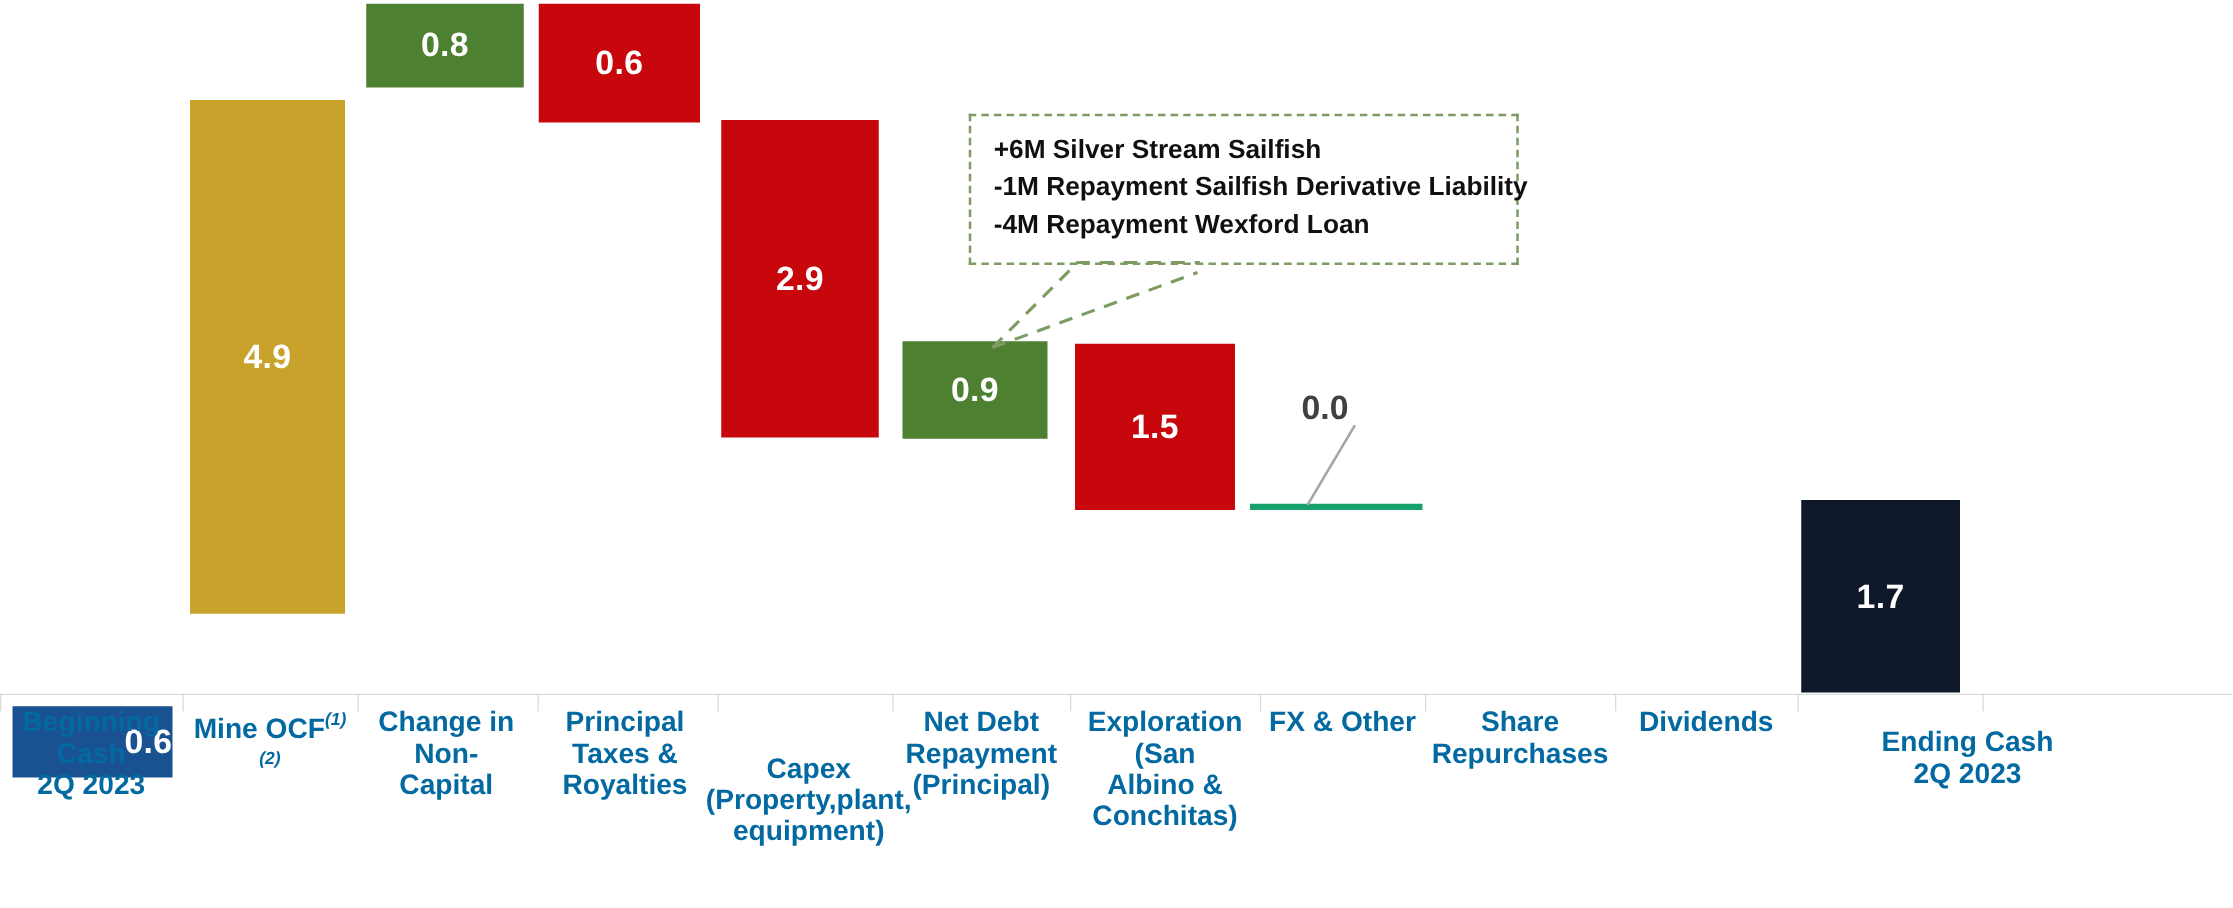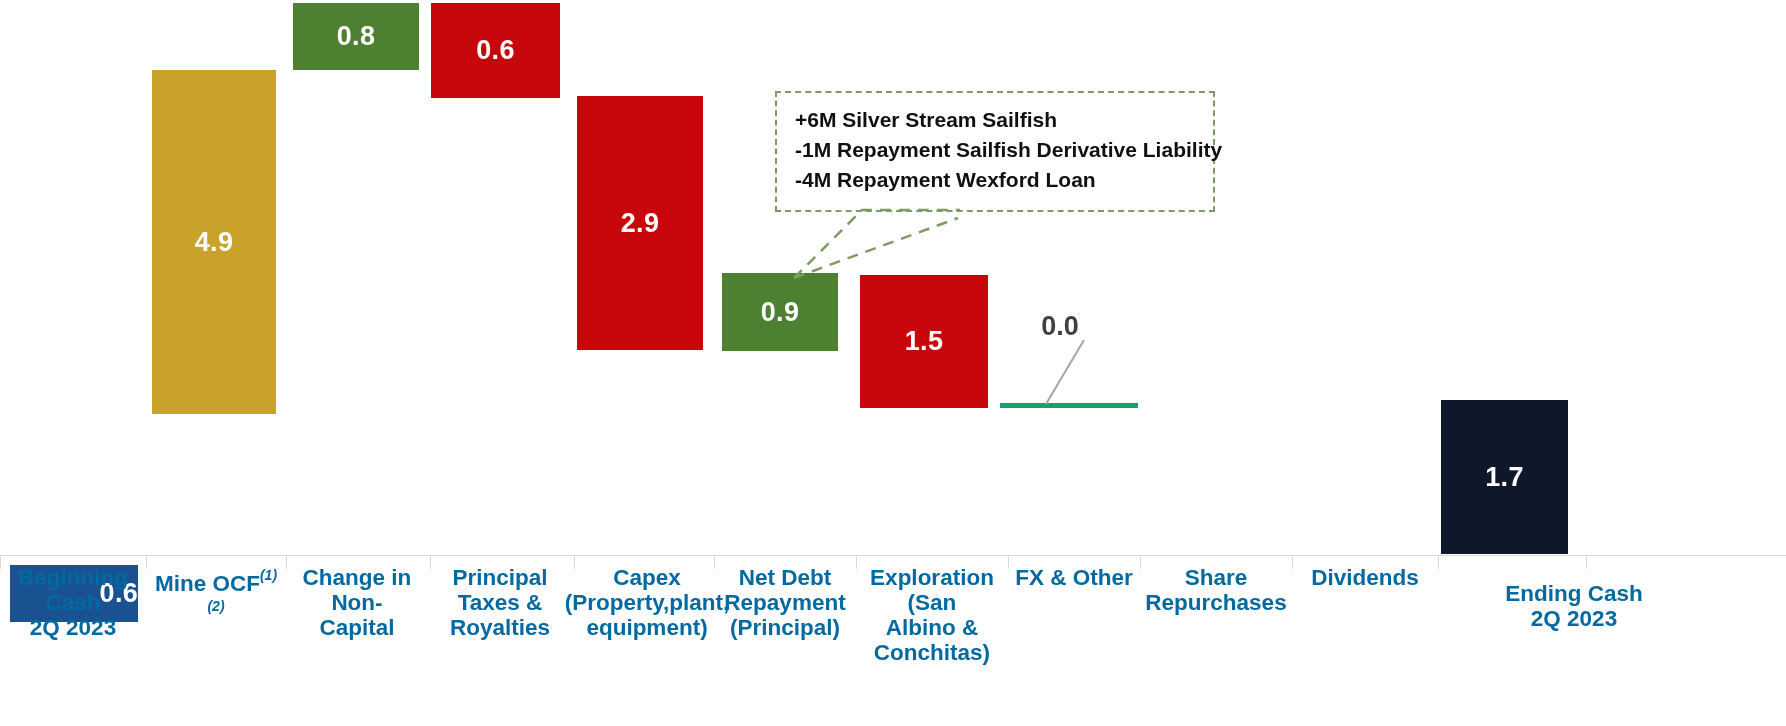--- a/index.html
+++ b/index.html
@@ -138,21 +138,21 @@
 </head>
 <body>
 
 <div id="chart-root">
 
   <div id="plot-area">
 
     <div class="wf-bar" style="left: 10px; top: 565px; width: 128px; height: 57px; background: rgb(26, 82, 145); justify-content: flex-end;">
       <span class="bar-value">0.6</span>
     </div>
-    <div class="wf-bar" style="left: 152px; top: 70px; width: 124px; height: 344px; background: rgb(201, 162, 44);">
+    <div class="wf-bar" style="left: 152px; top: 80px; width: 124px; height: 411px; background: rgb(201, 162, 44);">
       <span class="bar-value">4.9</span>
     </div>
     <div class="wf-bar" style="left: 293px; top: 3px; width: 126px; height: 67px; background: rgb(78, 128, 50);">
       <span class="bar-value">0.8</span>
     </div>
     <div class="wf-bar" style="left: 431px; top: 3px; width: 129px; height: 95px; background: rgb(200, 7, 13);">
       <span class="bar-value">0.6</span>
     </div>
     <div class="wf-bar" style="left: 577px; top: 96px; width: 126px; height: 254px; background: rgb(200, 7, 13);">
       <span class="bar-value">2.9</span>
@@ -210,21 +210,21 @@
       </div>
     <div class="cat-label" style="left: 286px; width: 142px;">
         <div>Change in Non-</div>
         <div>Capital</div>
       </div>
     <div class="cat-label" style="left: 430px; width: 140px;">
         <div>Principal</div>
         <div>Taxes &amp;</div>
         <div>Royalties</div>
       </div>
-    <div class="cat-label" style="left: 558px; width: 178px;">
+    <div class="cat-label" style="left: 558px; width: 178px; margin-top: 37px;">
         <div>Capex</div>
         <div>(Property,plant,</div>
         <div>equipment)</div>
       </div>
     <div class="cat-label" style="left: 714px; width: 142px;">
         <div>Net Debt</div>
         <div>Repayment</div>
         <div>(Principal)</div>
       </div>
     <div class="cat-label" style="left: 856px; width: 152px;">

